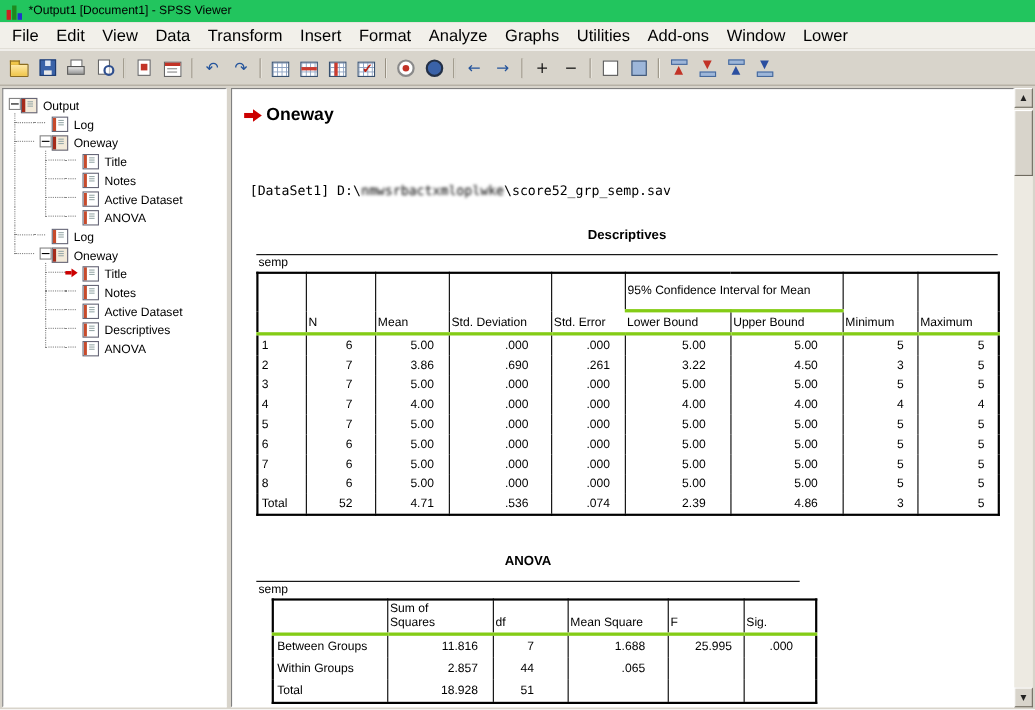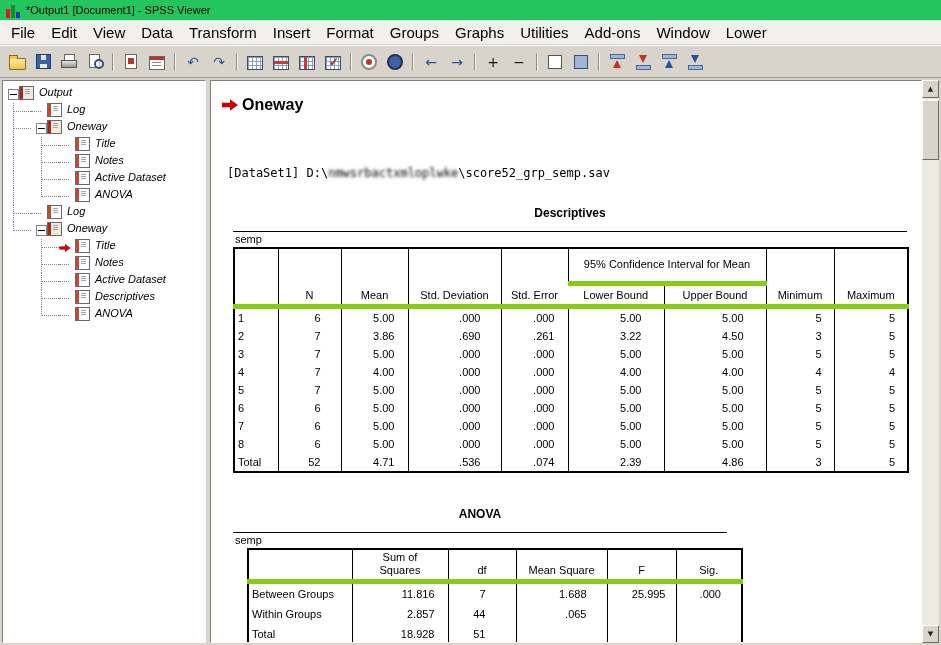--- a/index.html
+++ b/index.html
@@ -58,21 +58,21 @@
   .tbi-bar-arrow-down-blue::after{content:"";position:absolute;top:1px;left:4px;border-left:4px solid transparent;border-right:4px solid transparent;border-top:8px solid #2b4fa0;}
 
   
   .main{flex:1;min-height:0;display:flex;background:#d8d4cb;padding:2px;}
   .outline{width:202px;flex:none;background:#fff;border:1px solid;border-color:#808080 #ffffff #ffffff #808080;overflow:hidden;padding-top:5px;}
   .splitter{width:4px;flex:none;cursor:col-resize;}
   .content{flex:1;min-width:0;background:#fff;border:1px solid;border-color:#808080 #ffffff #ffffff #808080;overflow:hidden;position:relative;padding-left:6px;}
 
   
   #outline-tree{font-size:11px;color:#000;}
-  .trow{display:flex;align-items:flex-start;height:17px;white-space:nowrap;cursor:default;font-style:italic;}
+  .trow{display:flex;align-items:flex-end;height:17px;white-space:nowrap;cursor:default;}
   .lvl{width:28px;height:17px;flex:none;position:relative;}
   .lvl.g::before,.lvl.T::before{content:"";position:absolute;left:10px;top:0;bottom:0;border-left:1px dotted #848484;}
   .lvl.L::before{content:"";position:absolute;left:10px;top:0;height:9px;border-left:1px dotted #848484;}
   .lvl.T::after,.lvl.L::after{content:"";position:absolute;left:10px;right:0;top:8px;border-top:1px dotted #848484;}
   .bx{width:16px;height:17px;flex:none;position:relative;}
   .bx.cont::before{content:"";position:absolute;left:0;width:10px;top:8px;border-top:1px dotted #848484;}
   .pmbox{position:absolute;left:5px;top:3px;width:9px;height:9px;background:#fff;border:1px solid #848484;box-sizing:content-box;}
   .pmbox::before{content:"";position:absolute;left:1px;right:1px;top:4px;height:1px;background:#000;}
   .ticon{width:13px;height:12px;margin-right:3px;flex:none;background:#fff;border:1px solid #667;box-shadow:inset 3px 0 0 #c74a2b;position:relative;}
   .ticon::after{content:"";position:absolute;top:2px;left:5px;width:5px;height:1px;background:#9aa;box-shadow:0 2px 0 #9aa,0 4px 0 #9aa;}
@@ -92,21 +92,21 @@
   .dataset-line{margin:52px 0 0 10px;font-family:"DejaVu Sans Mono","Liberation Mono",monospace;font-size:12px;color:#000;white-space:nowrap;}
   .redacted{filter:blur(1.6px);}
   .tblock{margin-left:16px;}
   .tblock.desc{width:674px;margin-top:26px;}
   .tblock.anova{width:494px;margin-top:34px;}
   .tbl-title{text-align:center;font-weight:bold;font-size:12px;color:#000;}
   .tbl-caption{margin-top:11px;border-top:1px solid #000;font-size:11px;padding:1px 0 2px 2px;}
   table.stable{border-collapse:collapse;border:2px solid #000;table-layout:fixed;font-size:11px;color:#000;}
   .desc-t{width:674px;}
   .anova-t{width:494px;margin-left:14px;}
-  .stable th{font-weight:normal;text-align:center;vertical-align:bottom;padding:1px 2px 2px 2px;line-height:13px;border-left:1px solid #000;border-bottom:5px solid #84cc16;overflow:hidden;}
+  .stable th{font-weight:normal;text-align:left;vertical-align:bottom;padding:1px 2px 2px 2px;line-height:13px;border-left:1px solid #000;border-bottom:3px solid #84cc16;overflow:hidden;}
   .stable th:first-child{border-left:none;}
   .stable th.ci-th{vertical-align:middle;height:29px;}
   .ci-wrap{display:inline-block;max-width:168px;}
   .narrow{display:inline-block;max-width:52px;}
   .stable td{border-left:1px solid #000;padding:1px 3px;height:16px;overflow:hidden;white-space:nowrap;}
   .stable td:first-child{border-left:none;}
   .stable td.num{text-align:right;}
   .stable td.rowlabel{text-align:left;padding-left:3px;}
   .stable .subhead th{height:15px;}
   .desc-t td:nth-child(2){padding-right:20px;}
@@ -141,21 +141,21 @@
   </div>
 
   <div class="menubar" id="menubar">
       <span class="menu-item">File</span>
       <span class="menu-item">Edit</span>
       <span class="menu-item">View</span>
       <span class="menu-item">Data</span>
       <span class="menu-item">Transform</span>
       <span class="menu-item">Insert</span>
       <span class="menu-item">Format</span>
-      <span class="menu-item">Groups</span>
+      <span class="menu-item">Analyze</span>
       <span class="menu-item">Graphs</span>
       <span class="menu-item">Utilities</span>
       <span class="menu-item">Add-ons</span>
       <span class="menu-item">Window</span>
       <span class="menu-item">Lower</span>
     </div>
 
   <div class="toolbar" id="toolbar">
       <button class="tb-btn">
         <span class="tbi tbi-folder"></span>

